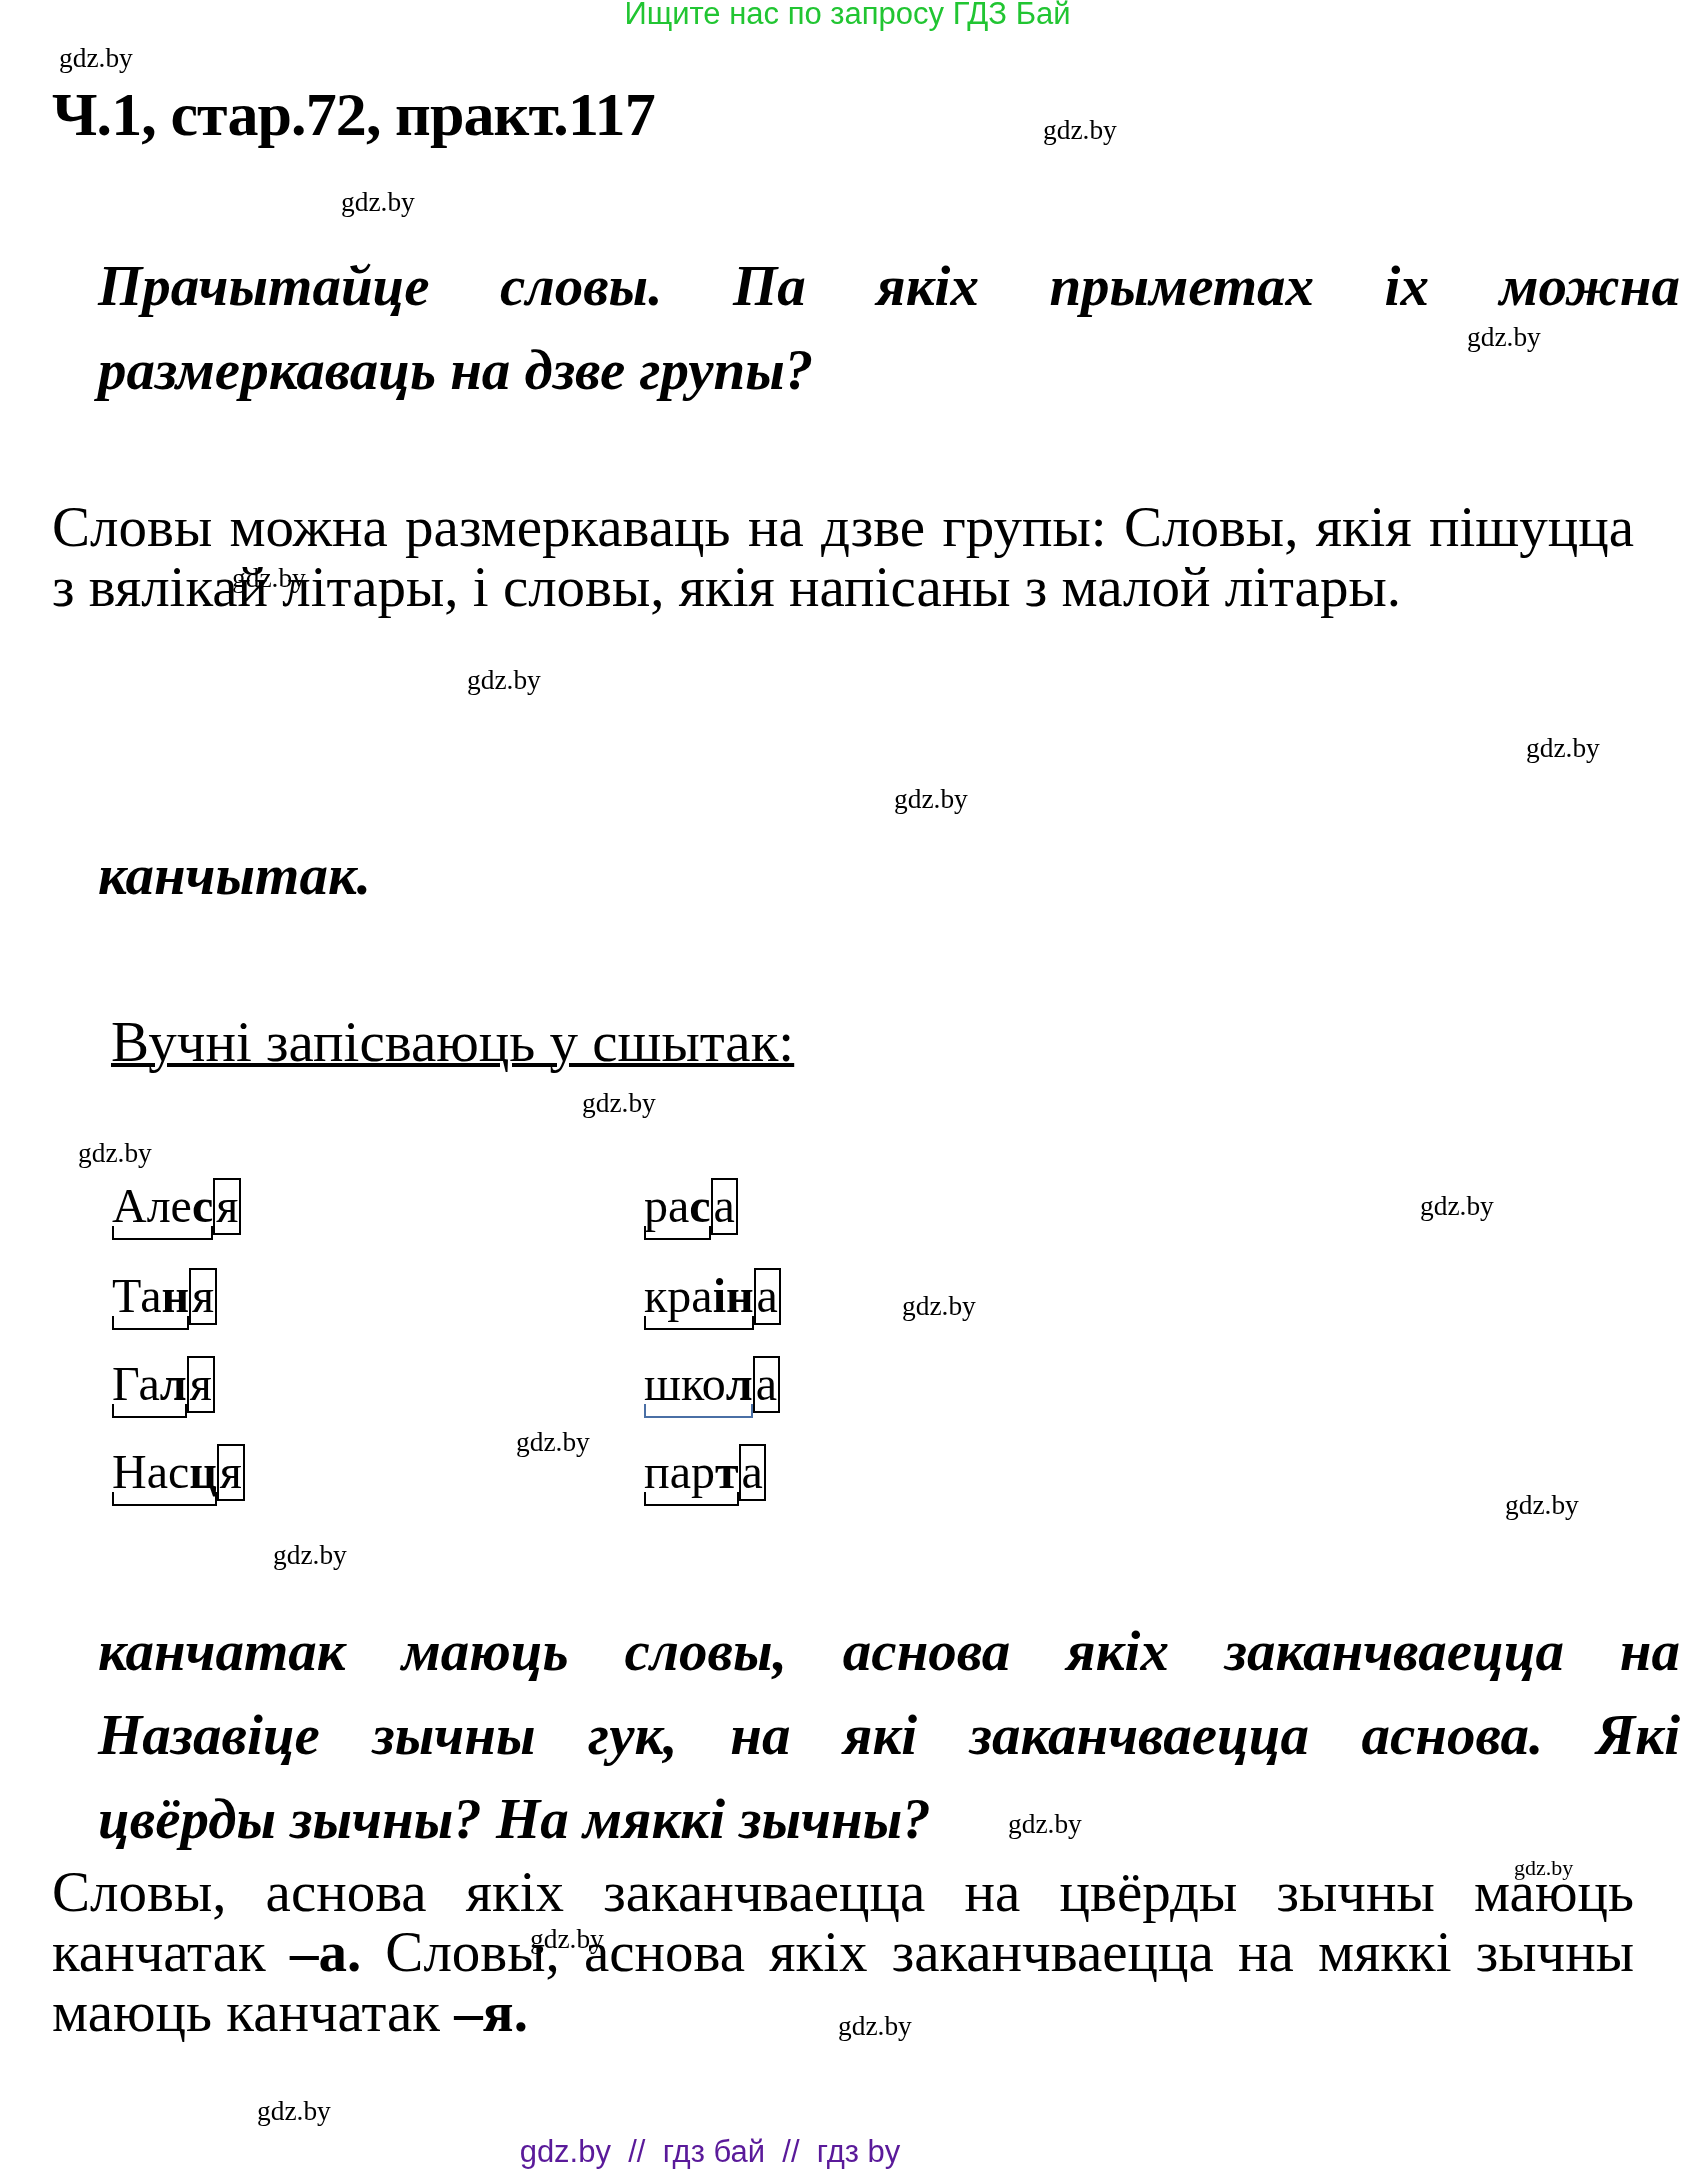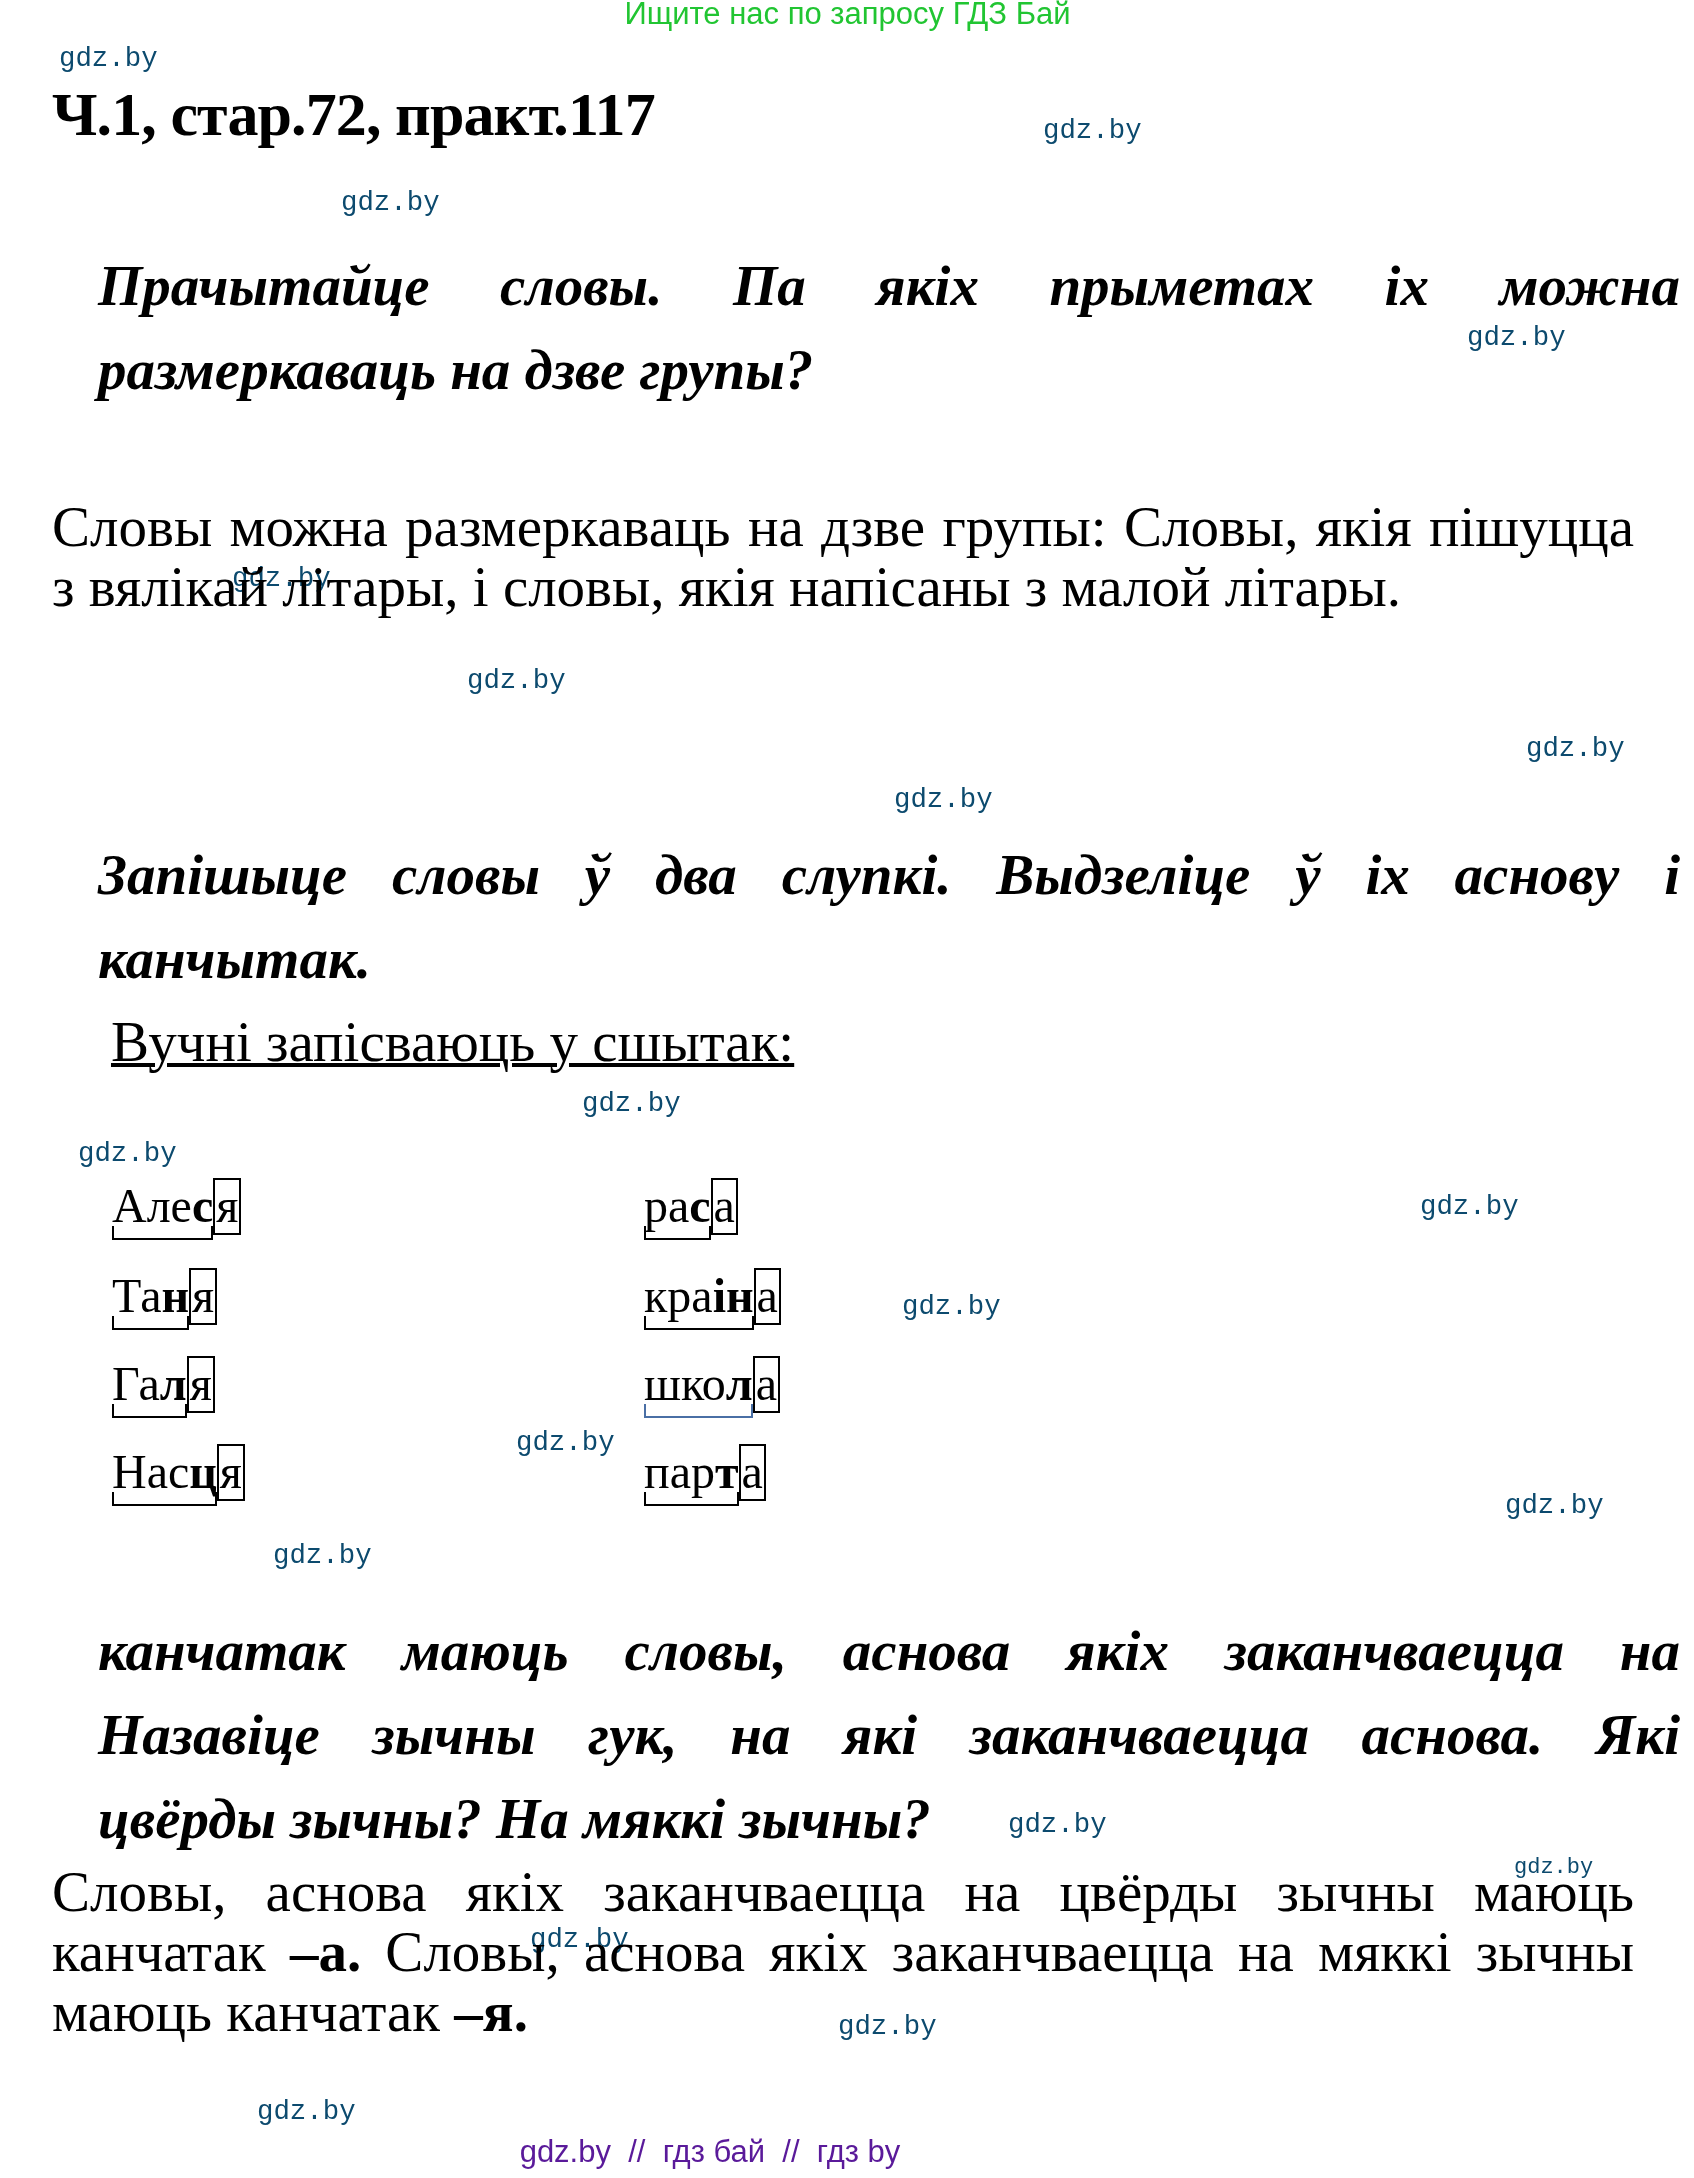--- a/index.html
+++ b/index.html
@@ -1,19 +1,19 @@
 <!DOCTYPE html>
 <html style="font-size:15px"><head>
 <meta charset="utf-8">
 <style>
   html, body { margin:0; padding:0; background:#ffffff; }
   body { width:1695px; height:2179px; position:relative; overflow:hidden; font-family:"Liberation Serif", serif; color:#000; }
   .abs { position:absolute; }
   .top-banner { left:0; width:1695px; top:-3.8px; text-align:center; font-family:"Liberation Sans", sans-serif; font-size:31px; color:#21c532; }
-  .wm { font-family:Liberation Mono, monospace; font-size:27.4px; color:#0c4a6e; }
+  .wm { font-family:Liberation Serif, serif; font-size:27.4px; color:#000000; }
   .title { left:52px; top:79px; font-size:62px; font-weight:bold; letter-spacing:-0.9px;text-align:right; }
   .task { left:52px; width:1582px; font-size:57px; font-weight:bold; font-style:italic; line-height:84px; text-align:justify; text-align-last:justify;margin-left:46px; }
   .task .last { text-align-last:left; display:block; }
   .ans { left:52px; width:1582px; font-size:57px; line-height:60px; text-align:justify; }
   .heading-u { left:111px; top:1009px; font-size:57px; font-weight:normal; text-decoration:underline; text-decoration-thickness:3.8px; }
   .word { font-size:48px; position:absolute; line-height:1; }
   .word .stem { display:inline-block; position:relative; }
   .word .stem::after { content:""; position:absolute; left:0; right:0; bottom:-9.5px; height:11.4px; border:2.8px solid #000; border-top:none; }
   .word .stem.blue::after { border-color:#4a6fa5; }
   .word .end { display:inline-block; border:2.8px solid #000; padding:0 0.9px; margin-left:0; line-height:1.1; }
@@ -48,21 +48,20 @@
 <div class="abs title">Ч.1, стар.72, практ.117</div>
 
 <div class="abs task" style="top:244px">
   <span style="display:block">Прачытайце словы. Па якіх прыметах іх можна</span>
   <span class="last">размеркаваць на дзве групы?</span>
 </div>
 
 <div class="abs ans" style="top:497px">Словы можна размеркаваць на дзве групы: Словы, якія пішуцца з вялікай літары, і словы, якія напісаны з малой літары.</div>
 
 <div class="abs task" style="top:833px">
-  <span style="display:block">Запішыце словы ў два слупкі. Выдзеліце ў іх аснову і</span>
   <span class="last">канчытак.</span>
 </div>
 
 <div class="abs heading-u">Вучні запісваюць у сшытак:</div>
 
 <div class="word" style="left:112px;top:1178px"><span class="stem"><span>Але</span><b>с</b></span><span class="end">я</span></div>
 <div class="word" style="left:112px;top:1268px"><span class="stem"><span>Та</span><b>н</b></span><span class="end">я</span></div>
 <div class="word" style="left:112px;top:1356px"><span class="stem"><span>Га</span><b>л</b></span><span class="end">я</span></div>
 <div class="word" style="left:112px;top:1444px"><span class="stem"><span>Нас</span><b>ц</b></span><span class="end">я</span></div>
 

